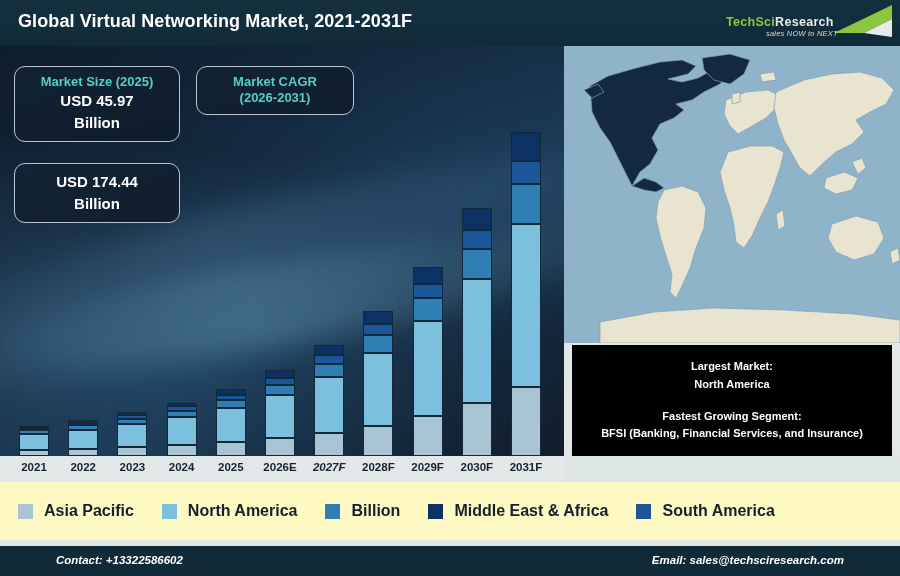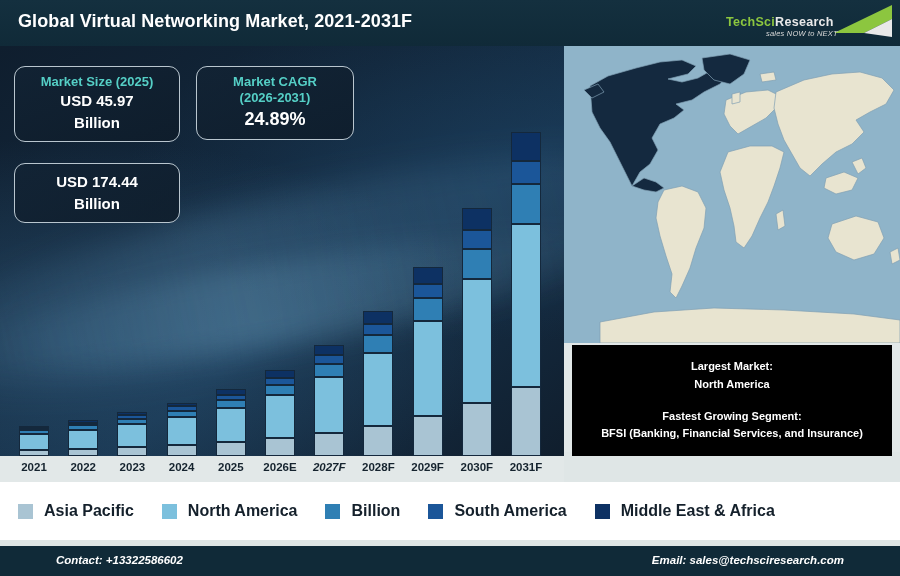--- a/index.html
+++ b/index.html
@@ -94,21 +94,21 @@
     display:flex; flex-direction:column; justify-content:center; gap:2px;
     padding:6px 8px;
   }
   .fact-head { font-size:11px; font-weight:bold; line-height:1.45; }
   .fact-val  { font-size:11px; font-weight:bold; line-height:1.45; }
   .fact-gap  { height:12px; }
 
   
   #legend {
     position:absolute; left:0; top:482px; width:900px; height:58px;
-    background:#ffffff; display:flex; align-items:center; padding-left:18px;
+    background:#fef9c3; display:flex; align-items:center; padding-left:18px;
   }
   .legend-item { display:flex; align-items:center; margin-right:28px; }
   .legend-swatch { width:15px; height:15px; margin-right:11px; flex:none; }
   .legend-label { font-size:16px; font-weight:bold; color:#14202b; white-space:nowrap; }
 
   
   #footer {
     position:absolute; left:0; top:546px; width:900px; height:30px;
     background:#102a38; color:#ffffff;
   }
@@ -144,21 +144,20 @@
 
     <div class="info-card" id="card-ms2025">
       <div class="card-label">Market Size (2025)</div>
       <div class="card-value">USD 45.97</div>
       <div class="card-value">Billion</div>
     </div>
 
     <div class="info-card" id="card-cagr">
       <div class="card-label">Market CAGR</div>
       <div class="card-label">(2026-2031)</div>
-      <div class="card-value-lg">24.89%</div>
     </div>
 
     <div class="info-card" id="card-ms2031">
       <div class="card-value">USD 174.44</div>
       <div class="card-value">Billion</div>
     </div>
 
     <div id="plot">
         <div class="bar" style="left: 19px; height: 30.2872px; width: 30px;">
           <div class="seg" style="background: rgb(169, 196, 211); bottom: 0px; height: 6.29155px;"></div>
@@ -302,26 +301,26 @@
       </div>
       <div class="legend-item">
         <span class="legend-swatch" style="background: rgb(124, 192, 221);"></span>
         <span class="legend-label">North America</span>
       </div>
       <div class="legend-item">
         <span class="legend-swatch" style="background: rgb(47, 127, 180);"></span>
         <span class="legend-label">Billion</span>
       </div>
       <div class="legend-item">
+        <span class="legend-swatch" style="background: rgb(13, 49, 99);"></span>
+        <span class="legend-label">Middle East &amp; Africa</span>
+      </div>
+      <div class="legend-item">
         <span class="legend-swatch" style="background: rgb(27, 86, 153);"></span>
         <span class="legend-label">South America</span>
-      </div>
-      <div class="legend-item">
-        <span class="legend-swatch" style="background: rgb(13, 49, 99);"></span>
-        <span class="legend-label">Middle East &amp; Africa</span>
       </div>
     </div>
 
   <div id="footer">
     <div class="foot-text" id="foot-contact">Contact: +13322586602</div>
     <div class="foot-text" id="foot-email">Email: sales@techsciresearch.com</div>
   </div>
 
 </div>
 

